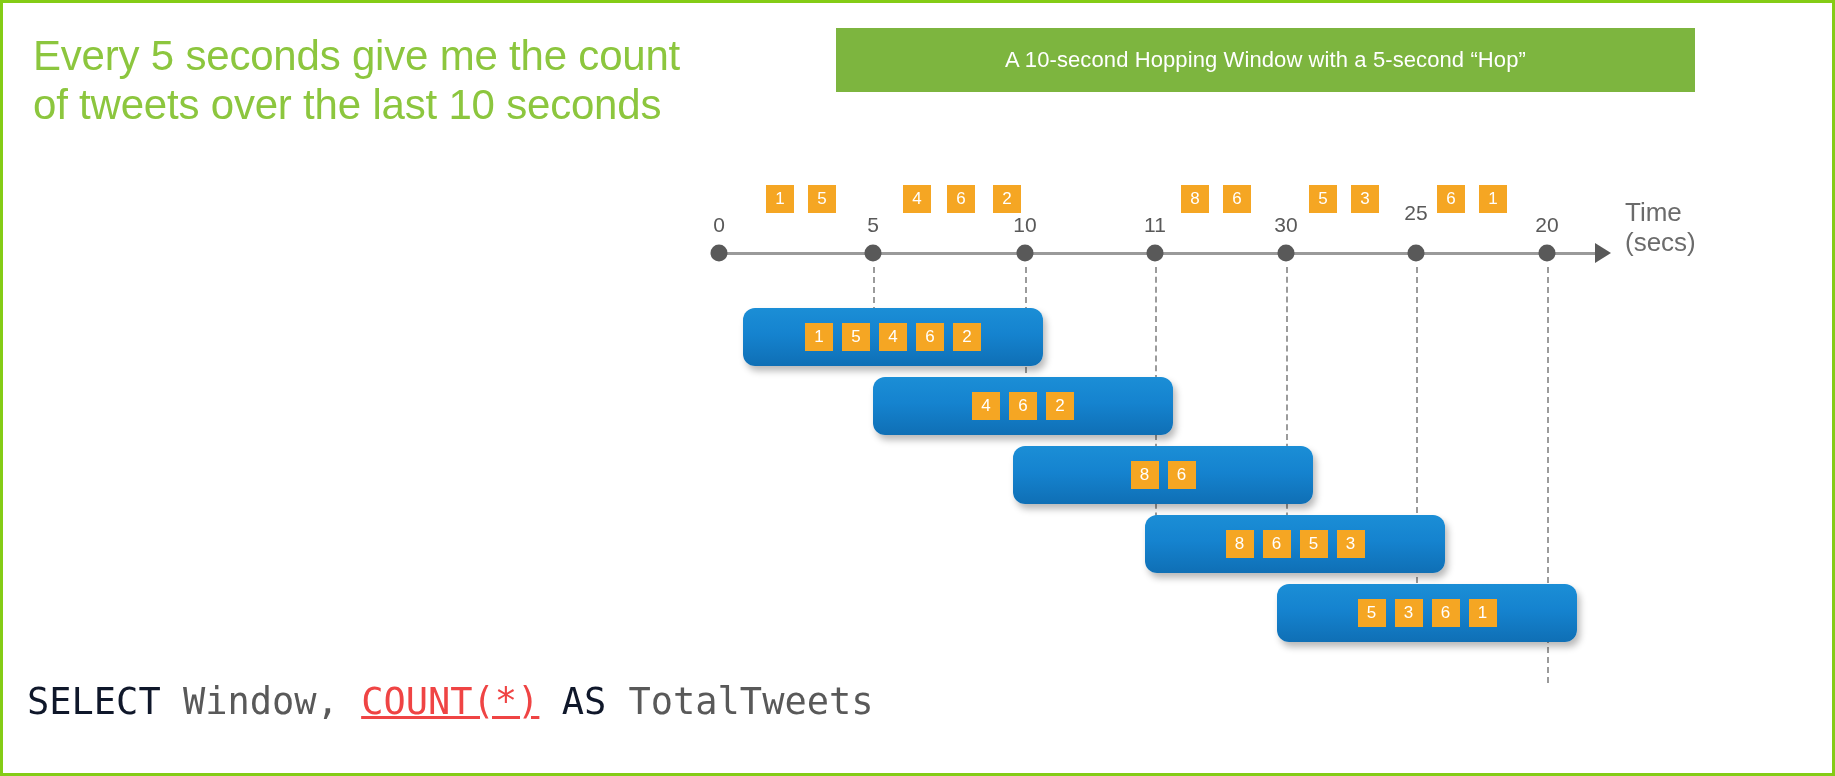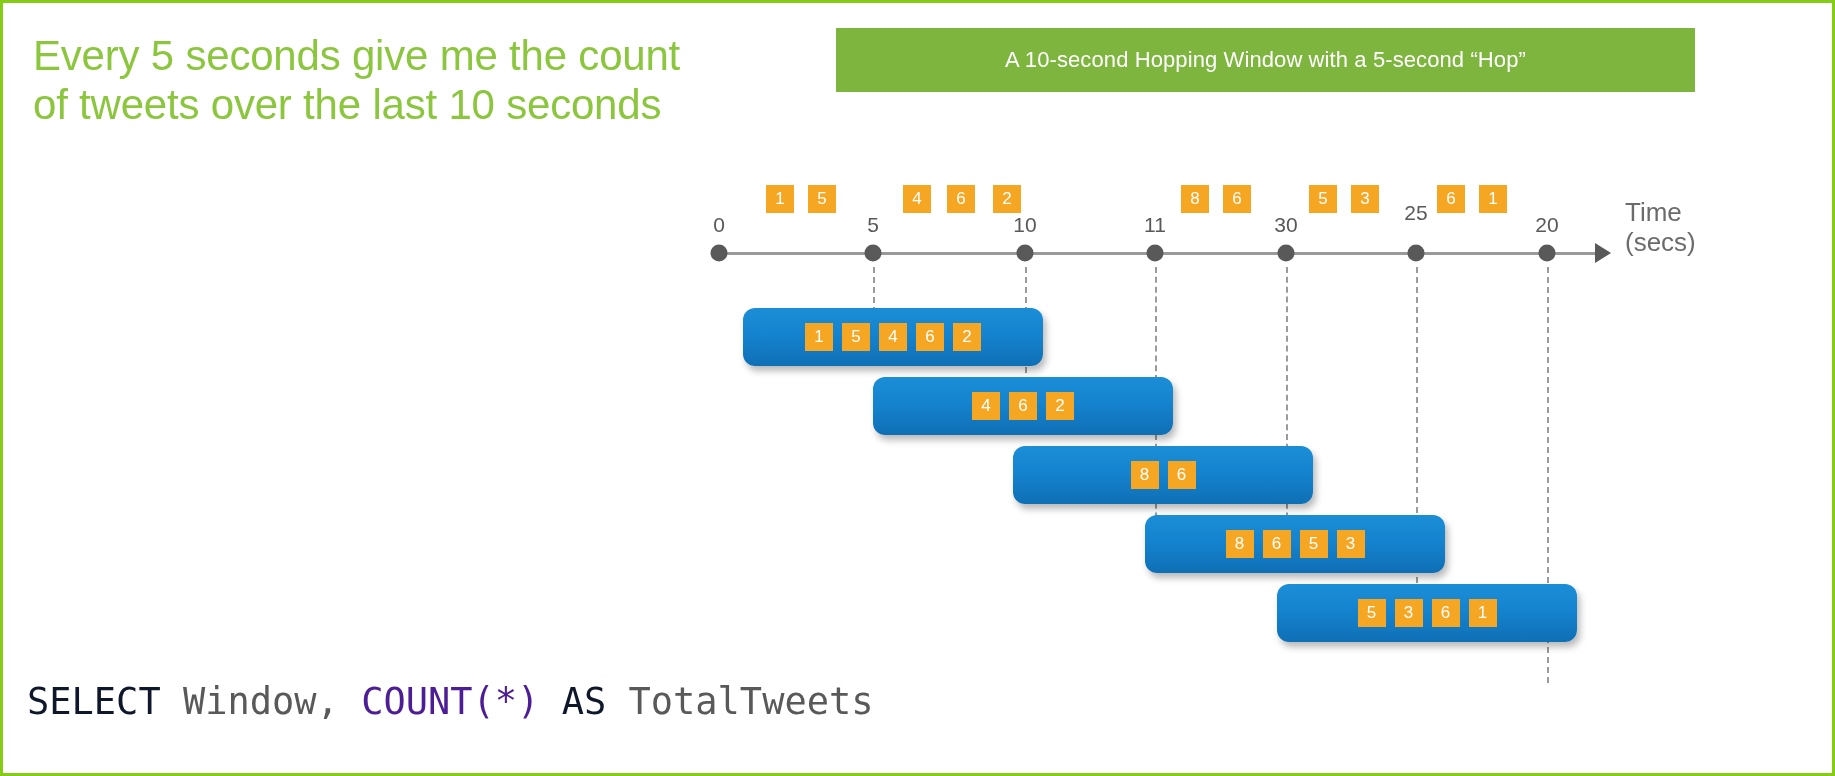--- a/index.html
+++ b/index.html
@@ -51,21 +51,21 @@
   .win-tiles{display:flex;gap:9px;}
   .win-tile{width:28px;height:28px;background:#F5A623;color:#ffffff;
             font-size:17px;display:flex;align-items:center;
             justify-content:center;}
 
   
   #sql{position:absolute;left:24px;top:578px;
        font-family:"DejaVu Sans Mono",monospace;font-size:37px;
        line-height:1.31;white-space:pre;}
   .kw{color:#0f172a;}
-  .fn{color:#4c1d95;}
+  .fn{color:#ef4444;text-decoration:underline;}
   .id{color:#595959;}
 </style>
 </head>
 <body>
 
 <div id="slide">
 
   <div id="headline">Every 5 seconds give me the count of tweets over the last 10 seconds</div>
 
   <div id="banner">

